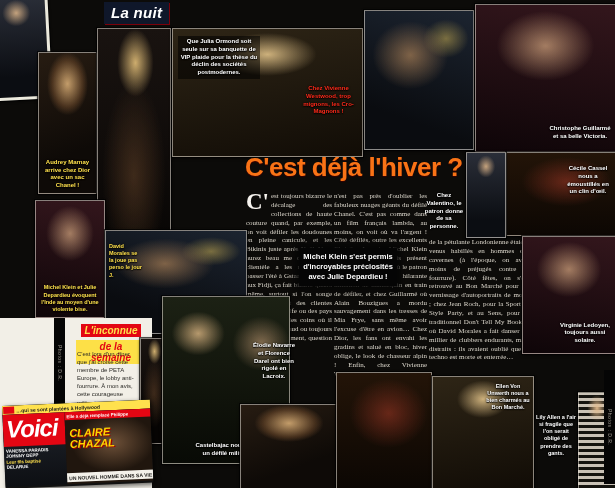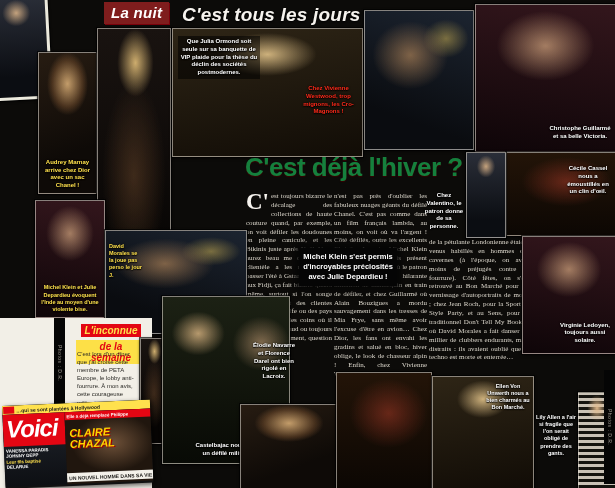--- a/index.html
+++ b/index.html
@@ -25,31 +25,31 @@
   .bg-suit   { background:radial-gradient(40% 22% at 50% 16%, rgba(214,176,134,.9), rgba(0,0,0,0) 60%), linear-gradient(180deg,#2a2e38,#0b0d12 80%); }
 
   .cap {
     position:absolute; font-weight:bold; font-size:6px; line-height:1.3;
     color:#fff; text-shadow:0 1px 1px #000, 0 0 2px #000; text-align:center;
   }
   .cap-yellow { color:#ffe14d; }
   .cap-red    { color:#ff2a1a; }
 
   .lanuit {
-    background:#7f1d1d; color:#fff; font-weight:bold; font-style:italic;
+    background:#0f172a; color:#fff; font-weight:bold; font-style:italic;
     font-size:15px; padding:2px 7px 3px 7px; letter-spacing:.3px;
     box-shadow:1px 1px 0 #7a000a;
   }
   .byline { font-size:5.5px; color:#c9c4bc; letter-spacing:.4px; }
   .pagetitle {
     color:#f6f3ee; font-weight:bold; font-style:italic; font-size:19px;
     letter-spacing:.2px; text-shadow:0 1px 2px #000;
   }
   .headline {
-    color:#15803d; font-weight:bold; font-size:26px; letter-spacing:-.5px;
+    color:#f97316; font-weight:bold; font-size:26px; letter-spacing:-.5px;
     text-shadow:0 1px 1px #3a0000;
   }
   .bodycol {
     position:absolute; font-family:"Liberation Serif", serif;
     font-size:7px; line-height:1.27; text-align:justify; color:#ddd8cd;
   }
   .dropcap::first-letter {
     float:left; font-size:23px; line-height:18px; padding:1px 2px 0 0;
     font-weight:bold; color:#f6f3ee;
   }
@@ -88,21 +88,20 @@
 </head>
 <body>
 
 <div class="page">
 
   <div class="photo bg-suit" style="left:-14px; top:-6px; width:58px; height:100px; border:3px solid #eceade; transform:rotate(-3deg);"></div>
   <div class="abs" style="left:104px; top:4px;">
     <span class="lanuit">La nuit</span>
   </div>
   <div class="abs byline" style="left:107px; top:29px;">par Basile de Koch</div>
-  <div class="abs pagetitle" style="left:182px; top:4px;">C'est tous les jours</div>
 
   <div class="photo bg-warm" style="left:38px; top:52px; width:57px; height:140px;">
     <div class="cap cap-yellow" style="left:2px; right:2px; bottom:3px;">Audrey Marnay arrive chez Dior avec un sac Chanel !</div>
   </div>
 
   <div class="photo bg-blonde" style="left:97px; top:28px; width:72px; height:282px;"></div>
 
   <div class="photo bg-gold" style="left:172px; top:28px; width:189px; height:127px;">
     <div class="cap" style="left:5px; top:7px; width:78px; background:rgba(0,0,0,.55); padding:2px;">Que Julia Ormond soit seule sur sa banquette de VIP plaide pour la thèse du déclin des sociétés postmodernes.</div>
     <div class="cap cap-red" style="left:128px; top:56px; width:55px;">Chez Vivienne Westwood, trop mignons, les Cro-Magnons !</div>

